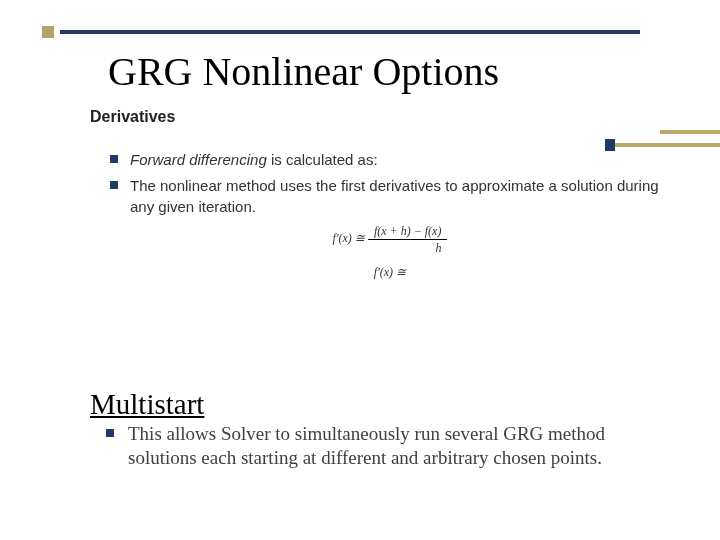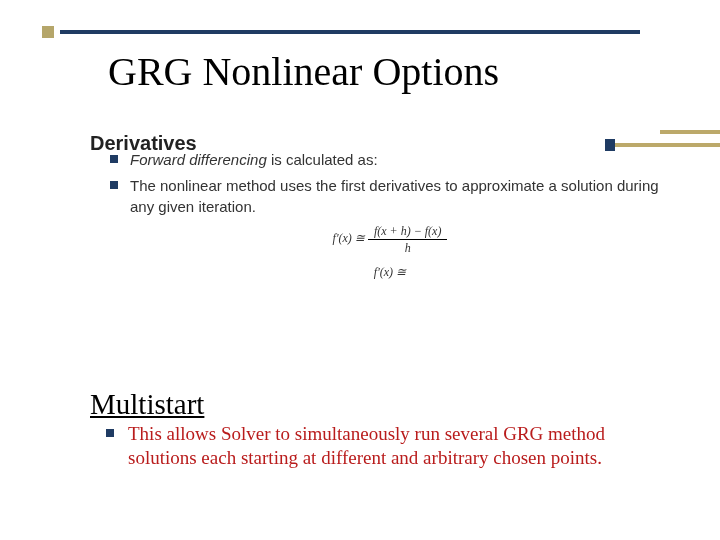--- a/index.html
+++ b/index.html
@@ -34,23 +34,23 @@
     top: 48px;
     left: 108px;
     font-family: "Times New Roman", Times, serif;
     font-size: 40px;
     font-weight: 400;
     color: #000;
     text-align: center;
   }
   .subheading {
     position: absolute;
-    top: 132px;
+    top: 108px;
     left: 90px;
-    font-size: 20px;
+    font-size: 16px;
     font-weight: bold;
     color: #222;
   }
   .deriv-block {
     position: absolute;
     top: 150px;
     left: 110px;
     width: 560px;
     font-size: 15px;
     color: #333;
@@ -78,21 +78,21 @@
   .formula {
     text-align: center;
     font-family: "Times New Roman", Times, serif;
     font-style: italic;
     font-size: 12px;
     margin: 4px 0 8px 0;
   }
   .frac {
     display: inline-block;
     vertical-align: middle;
-    text-align: center;
+    text-align: right;
   }
   .frac .num {
     display: block;
     border-bottom: 1px solid #000;
     padding: 0 6px;
   }
   .frac .den {
     display: block;
     padding: 0 6px;
   }
@@ -105,21 +105,21 @@
     text-decoration: underline;
   }
   .multistart-body {
     position: absolute;
     top: 422px;
     left: 128px;
     width: 520px;
     font-family: "Times New Roman", Times, serif;
     font-size: 19px;
     line-height: 1.25;
-    color: #b91c1c;
+    color: #404040;
   }
   .multistart-body .sq-bullet {
     position: absolute;
     left: -22px;
     top: 7px;
     width: 8px;
     height: 8px;
   }
   .right-accent-1 {
     position: absolute;

